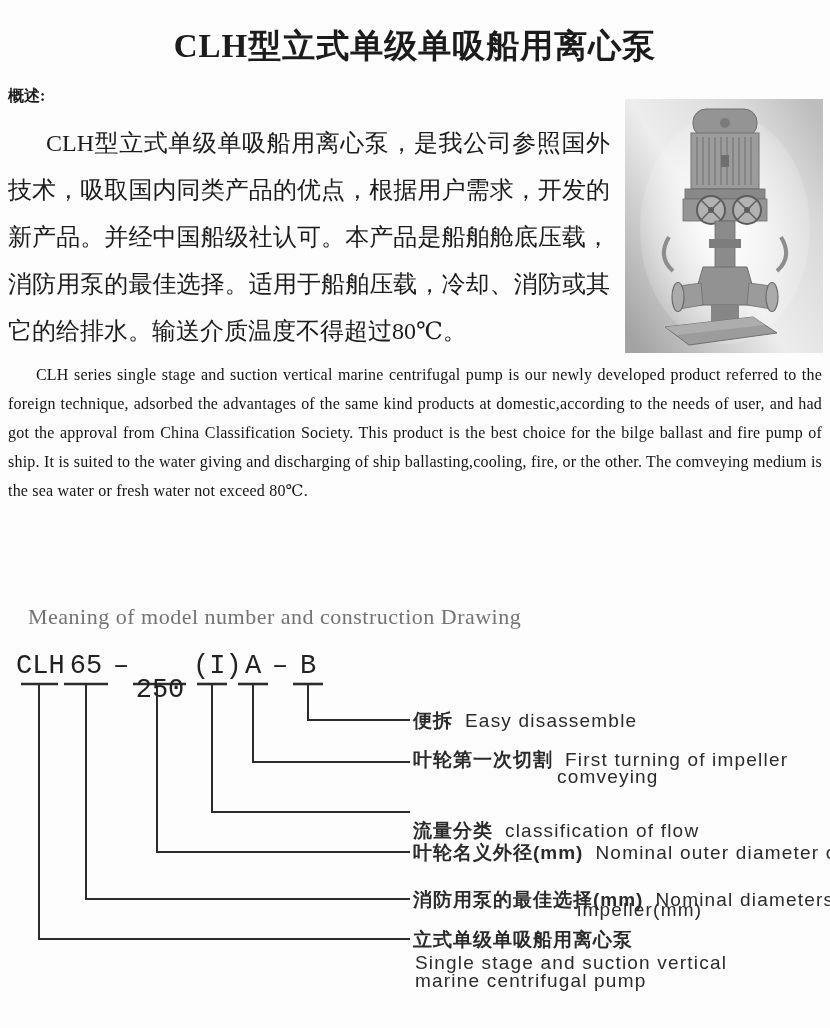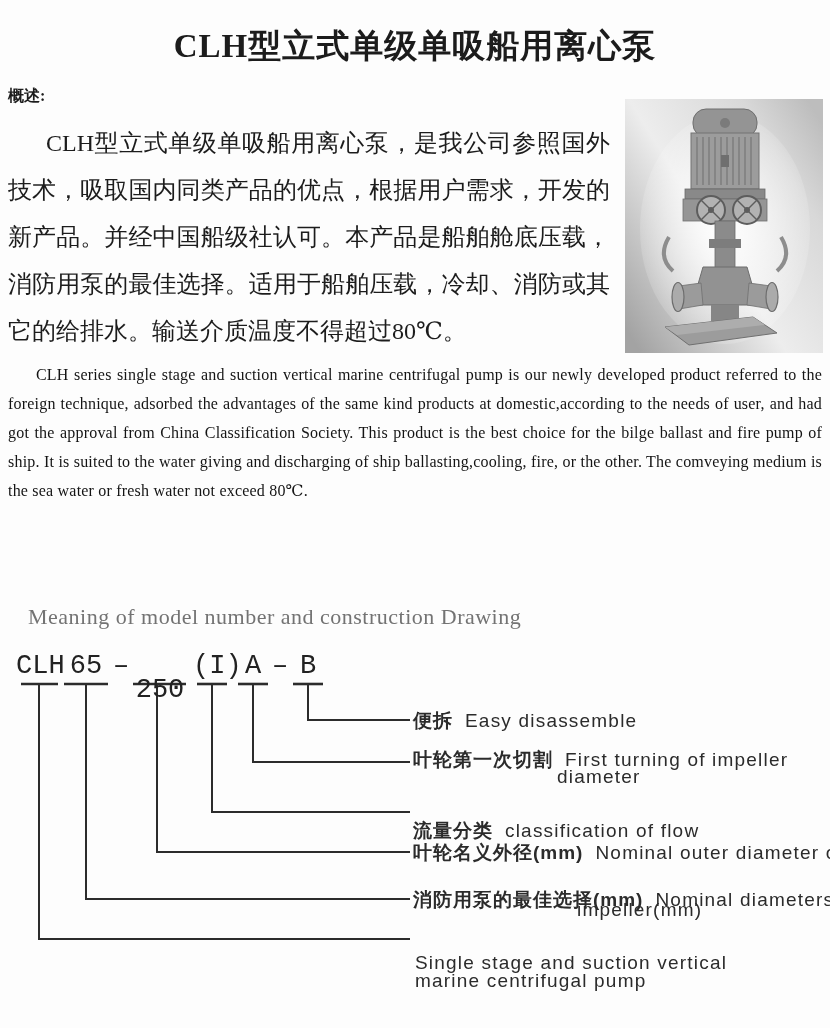--- a/index.html
+++ b/index.html
@@ -186,38 +186,41 @@
     <span class="seg seg-easy">B</span>
 
     <div class="callout c1">
       <span class="cn">叶轮第一次切割</span><span class="en">First turning of impeller</span>
     </div>
 
     <div class="callout c0">
       <span class="cn">便拆</span><span class="en">Easy disassemble</span>
     </div>
     <div class="callout c1b">
-      <span class="en">diameter</span>
+      <span class="en">comveying</span>
     </div>
 
     <div class="callout c2">
       <span class="cn">流量分类</span><span class="en">classification of flow</span>
     </div>
 
     <div class="callout c3">
       <span class="cn">叶轮名义外径(mm)</span><span class="en">Nominal outer diameter of</span>
     </div>
     <div class="callout c3b">
       <span class="en">impeller(mm)</span>
     </div>
 
     <div class="callout c4">
       <span class="cn">消防用泵的最佳选择(mm)</span><span class="en">Nominal diameters of</span>
     </div>
 
+    <div class="callout c5">
+      <span class="cn">立式单级单吸船用离心泵</span>
+    </div>
     <div class="callout c5c">
       <span class="en">marine centrifugal pump</span>
     </div>
     <div class="callout c5b">
       <span class="en">Single stage and suction vertical</span>
     </div>
   </div>
 
 </div>
 

